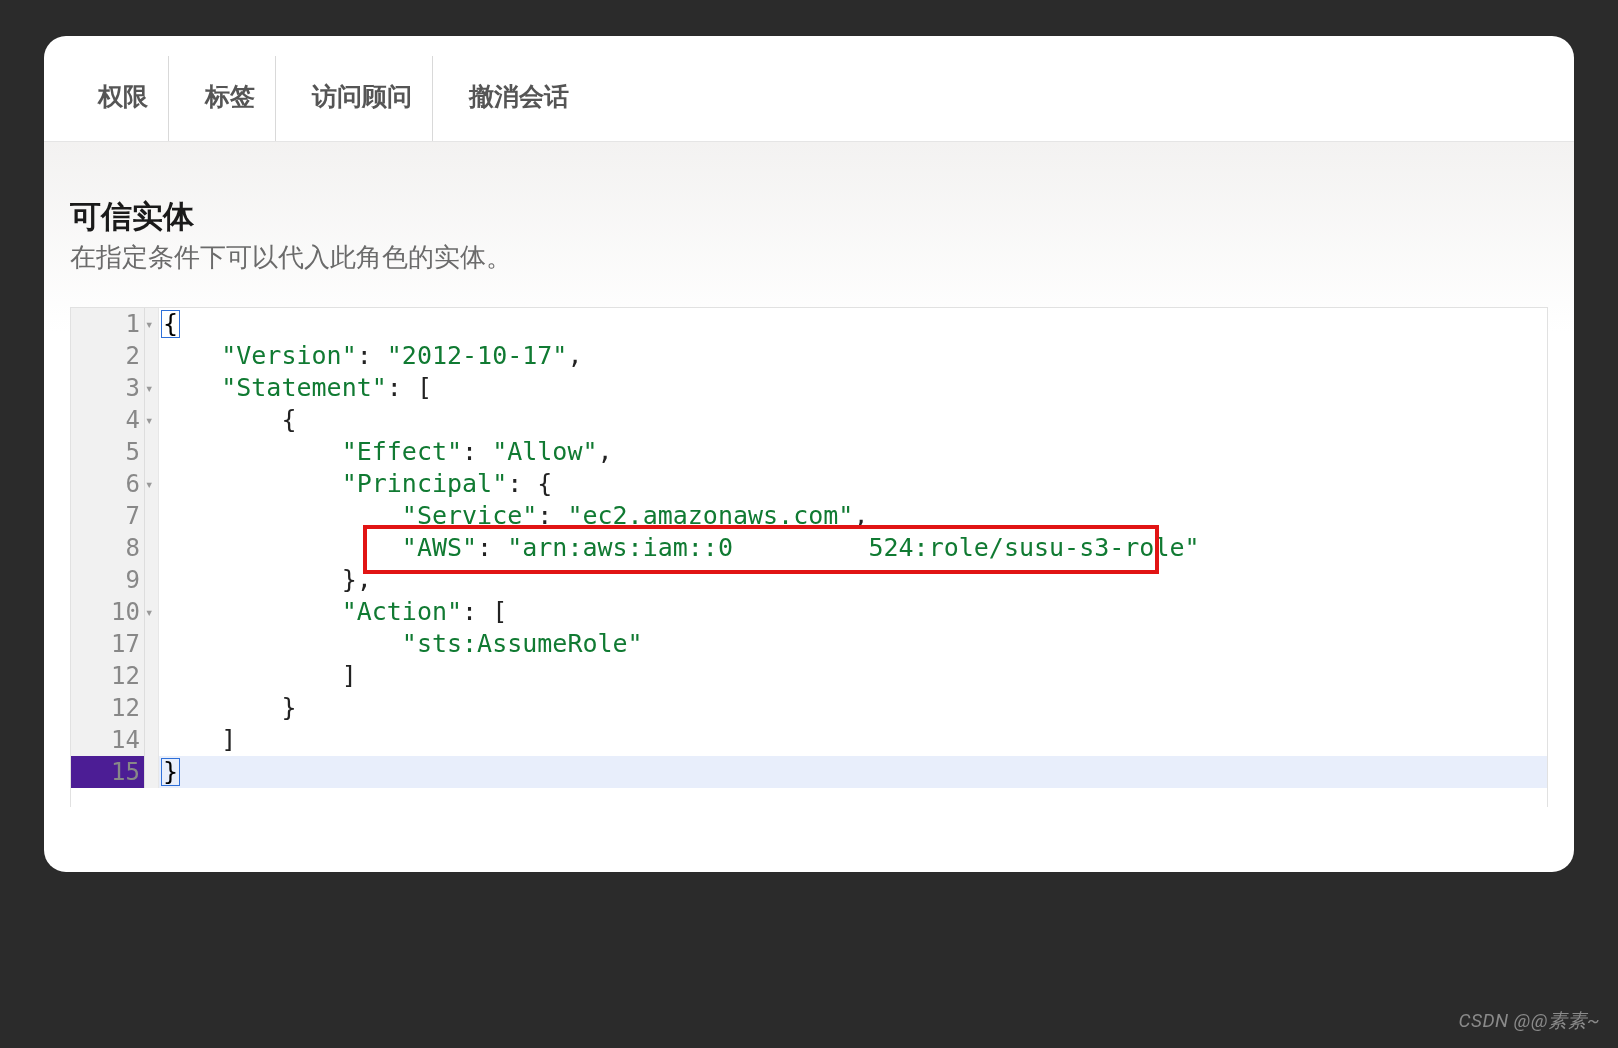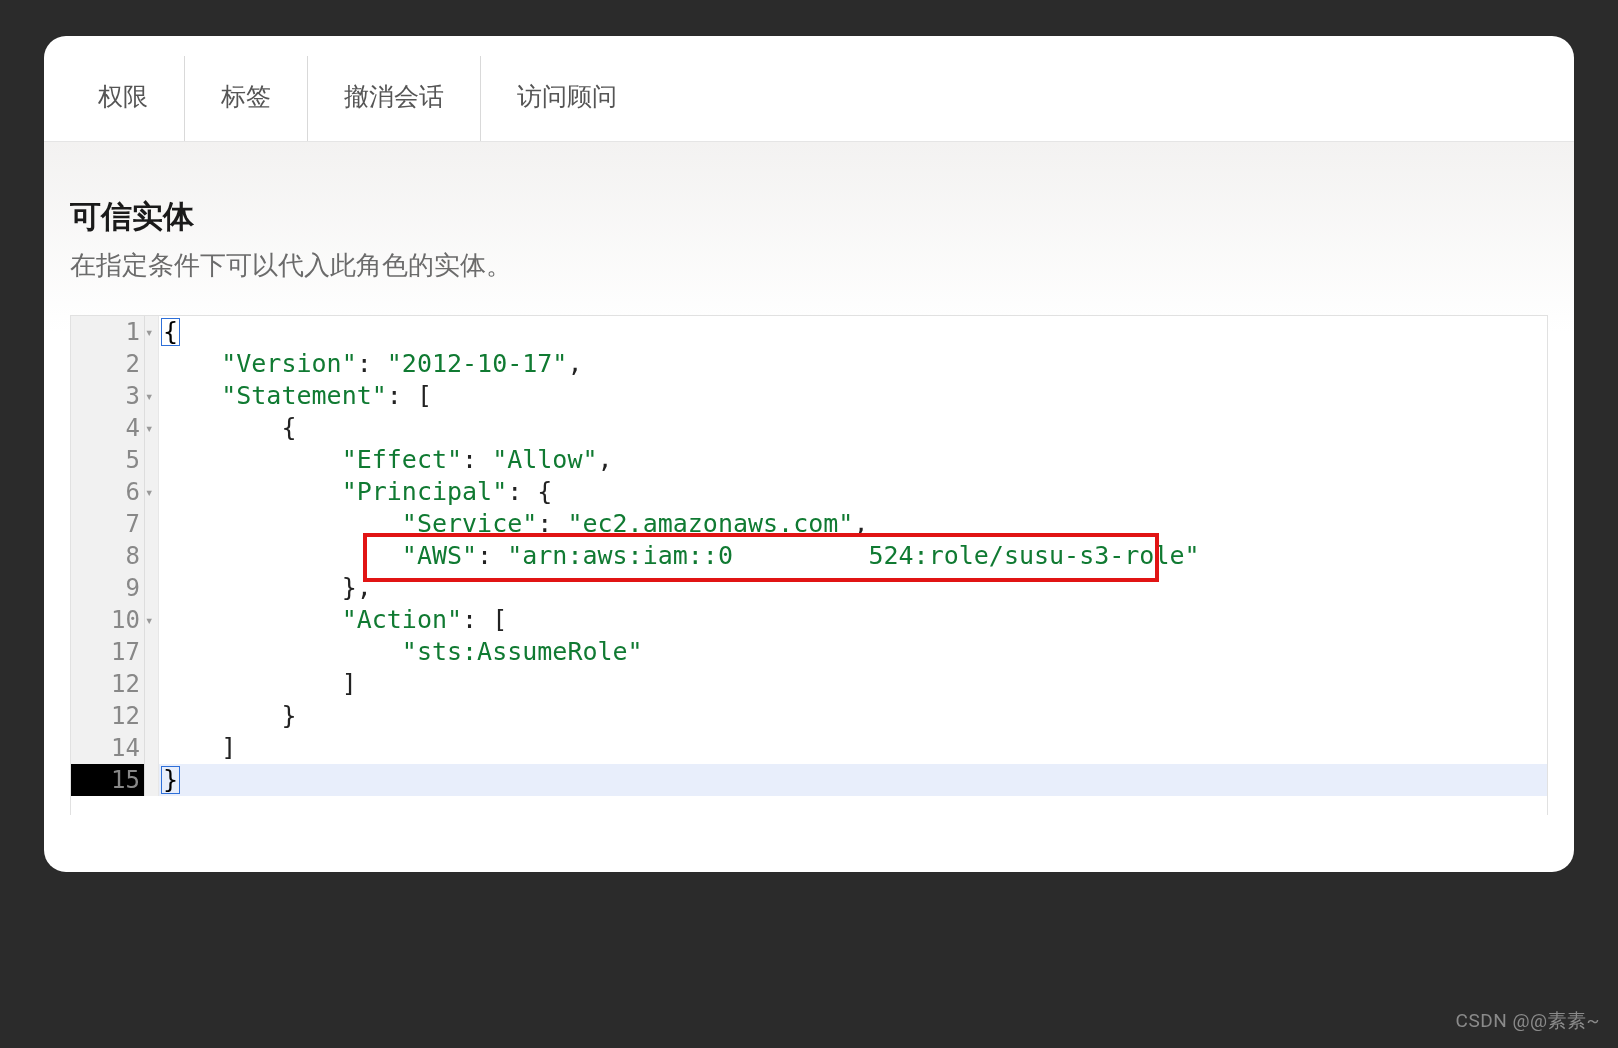--- a/index.html
+++ b/index.html
@@ -20,23 +20,23 @@
   }
   .tabs {
     display: flex;
     align-items: stretch;
     padding: 20px 18px 0 18px;
     border-bottom: 1px solid #e5e5e5;
     height: 106px;
   }
   .tab {
     font-size: 25px;
-    font-weight: 400;
+    font-weight: 700;
     color: #555;
-    padding: 26px 36px 30px 36px;
+    padding: 26px 20px 30px 36px;
     border-right: 1px solid #d9d9d9;
     position: relative;
     cursor: pointer;
     white-space: nowrap;
     display: flex;
     align-items: center;
   }
   .tab:last-child { border-right: none; }
   .tab.active {
     color: #e05a19;
@@ -49,21 +49,21 @@
     background: #1a1a1a;
   }
   .content {
     padding: 54px 26px 0 26px;
     background: linear-gradient(#f3f2f1, #ffffff 190px);
   }
   .section-title {
     font-size: 31px;
     font-weight: 800;
     color: #1a1a1a;
-    margin-bottom: 10px;
+    margin-bottom: 2px;
   }
   .section-sub {
     font-size: 26px;
     color: #6b6b6b;
     margin-bottom: 32px;
   }
   .editor {
     border: 1px solid #e1e1e1;
     border-bottom: none;
     background: #ffffff;
@@ -72,21 +72,21 @@
     line-height: 32px;
     height: 500px;
     overflow: hidden;
   }
   .row {
     display: flex;
     height: 32px;
     position: relative;
   }
   .row.active-line .code { background: #e8eefb; }
-  .row.active-line .gutter { background: #000000; }
+  .row.active-line .gutter { background: #4c1d95; }
   .gutter {
     width: 74px;
     text-align: right;
     color: #888;
     padding-right: 4px;
     background: #f1f1f1;
     border-right: 1px solid #ddd;
     user-select: none;
     font-size: 24px;
   }
@@ -123,32 +123,33 @@
     pointer-events: none;
     z-index: 5;
   }
   .watermark {
     position: fixed;
     right: 18px;
     bottom: 14px;
     color: #8a8a8a;
     font-size: 19px;
     letter-spacing: .5px;
+    font-style: italic;
   }
 </style>
 </head>
 <body>
 
 <div class="card">
 
   <div class="tabs">
     <div class="tab">权限</div>
     <div class="tab">标签</div>
+    <div class="tab">访问顾问</div>
     <div class="tab">撤消会话</div>
-    <div class="tab">访问顾问</div>
   </div>
 
   <div class="content">
     <div class="section-title">可信实体</div>
     <div class="section-sub">在指定条件下可以代入此角色的实体。</div>
 
     <div class="editor" id="editor">
         <div class="row">
           <div class="gutter">1</div>
           <div class="fold">▾</div>

